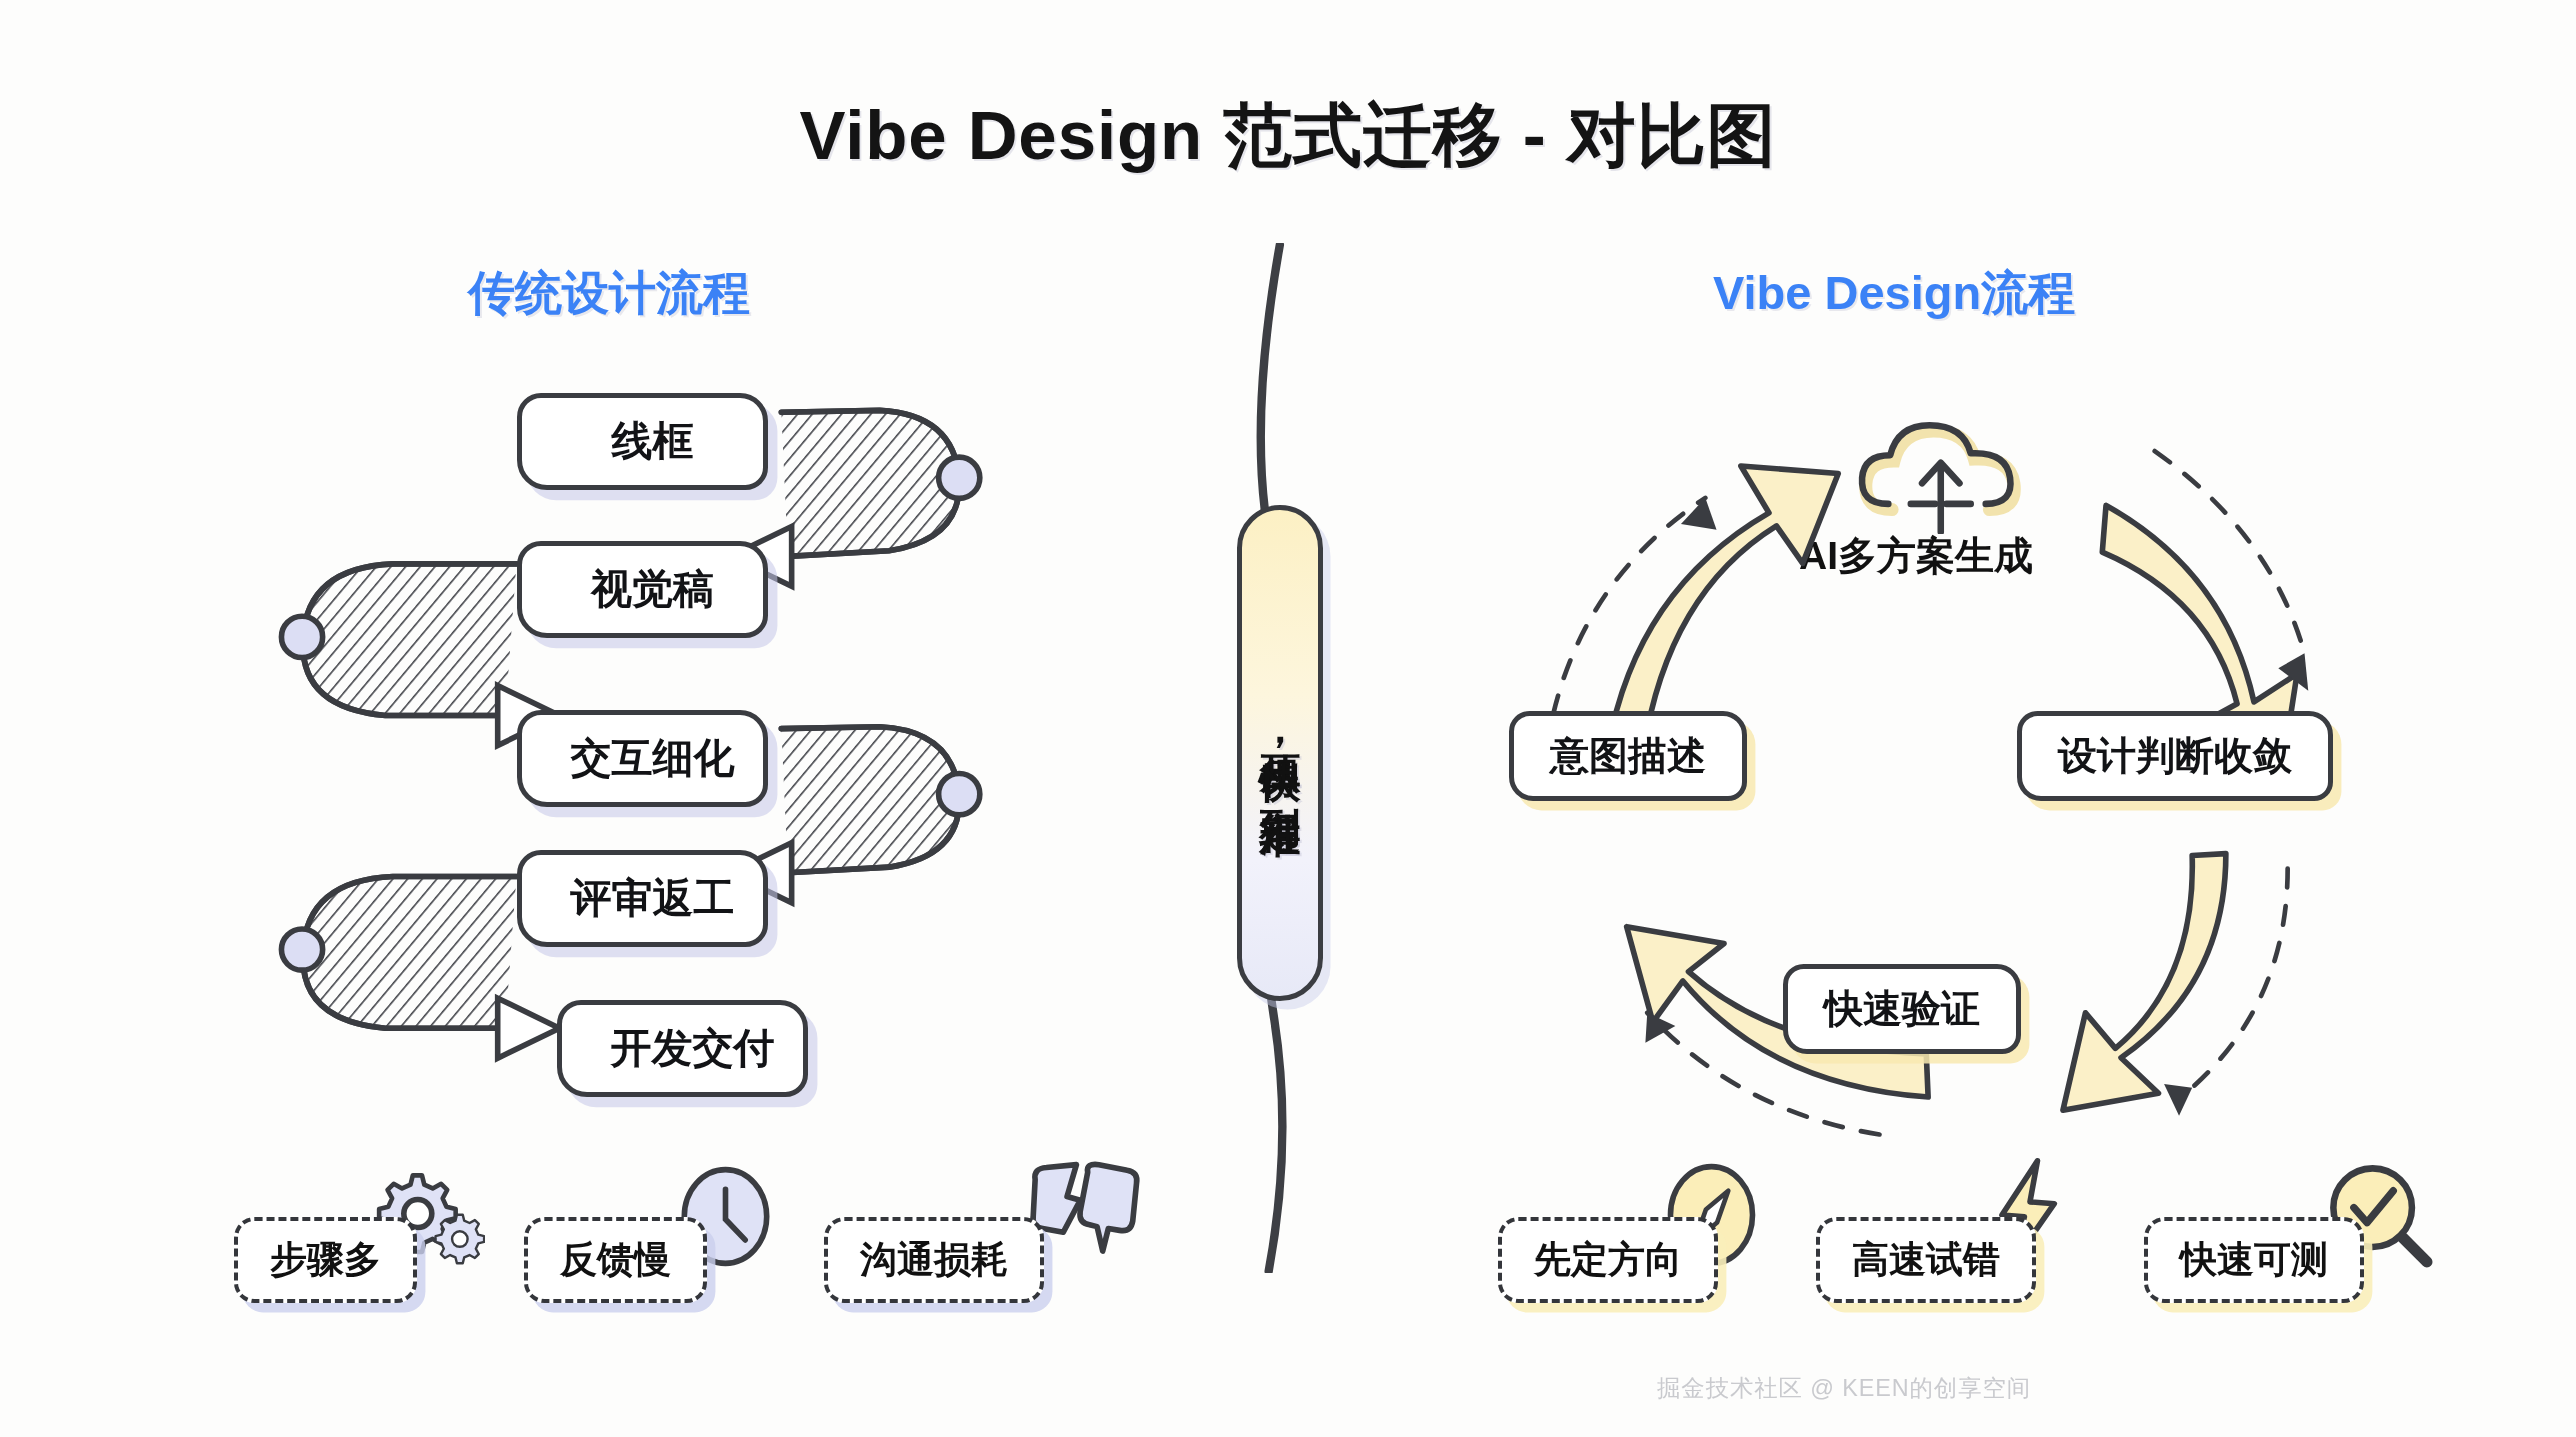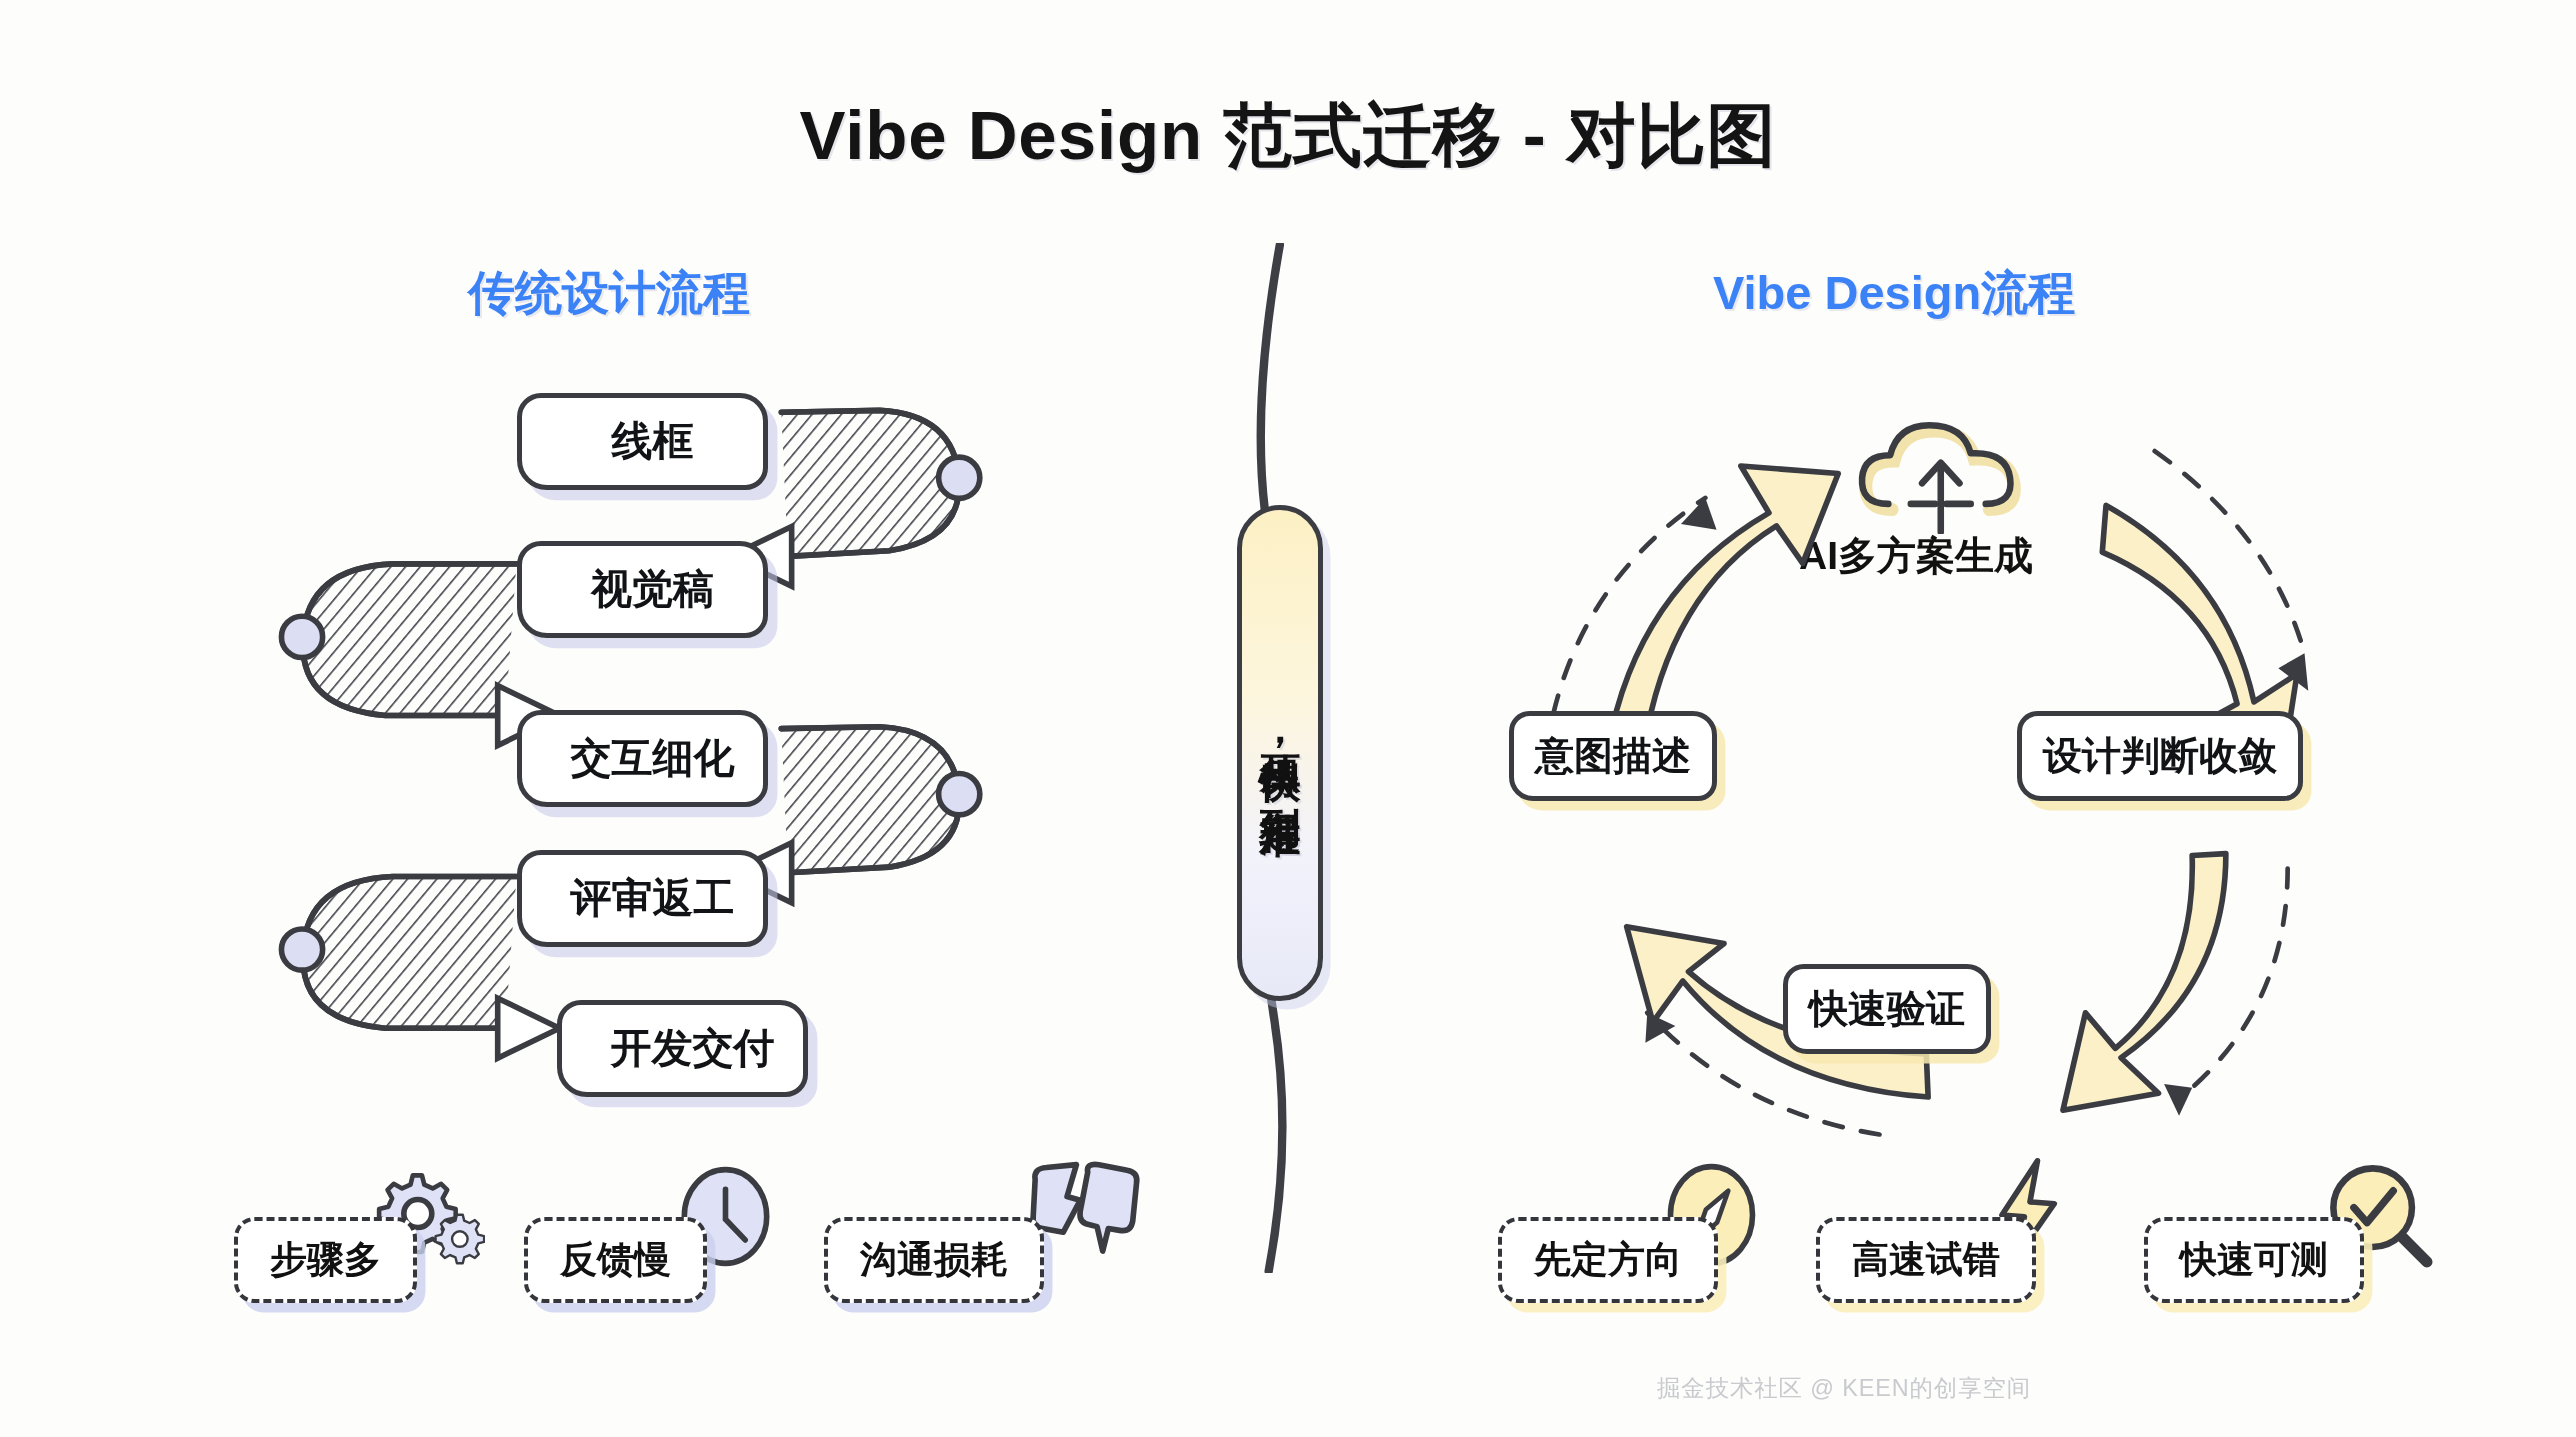--- a/index.html
+++ b/index.html
@@ -59,21 +59,21 @@
     font-size: 41px; font-weight: 700; color: #111;
     letter-spacing: 2.8px; line-height: 1.05;
     text-shadow: 1.9px 1.9px 0 rgba(190,190,210,.4);
   }
   .cbox {
     position: absolute; background: #fff;
     border: 5.6px solid #3a3c41; border-radius: 20.6px 24px 19px 24px;
     display: flex; align-items: center; justify-content: center;
     font-size: 39px; font-weight: 700; color: #121316;
     box-shadow: 8.4px 9.4px 0 rgba(248,233,176,.85);
-    white-space: nowrap; padding: 0 21px; height: 90px;
+    white-space: nowrap; padding: 0 36px; height: 90px;
   }
   #cb-left   { left: 1509px; top: 711px; }
   #cb-right  { left: 2017px; top: 711px; }
   #cb-bottom { left: 1783px; top: 964px; }
   #cloud-label {
     position: absolute; left: 1799px; top: 529px;
     font-size: 39px; font-weight: 700; color: #111;
     white-space: nowrap;
   }
 

